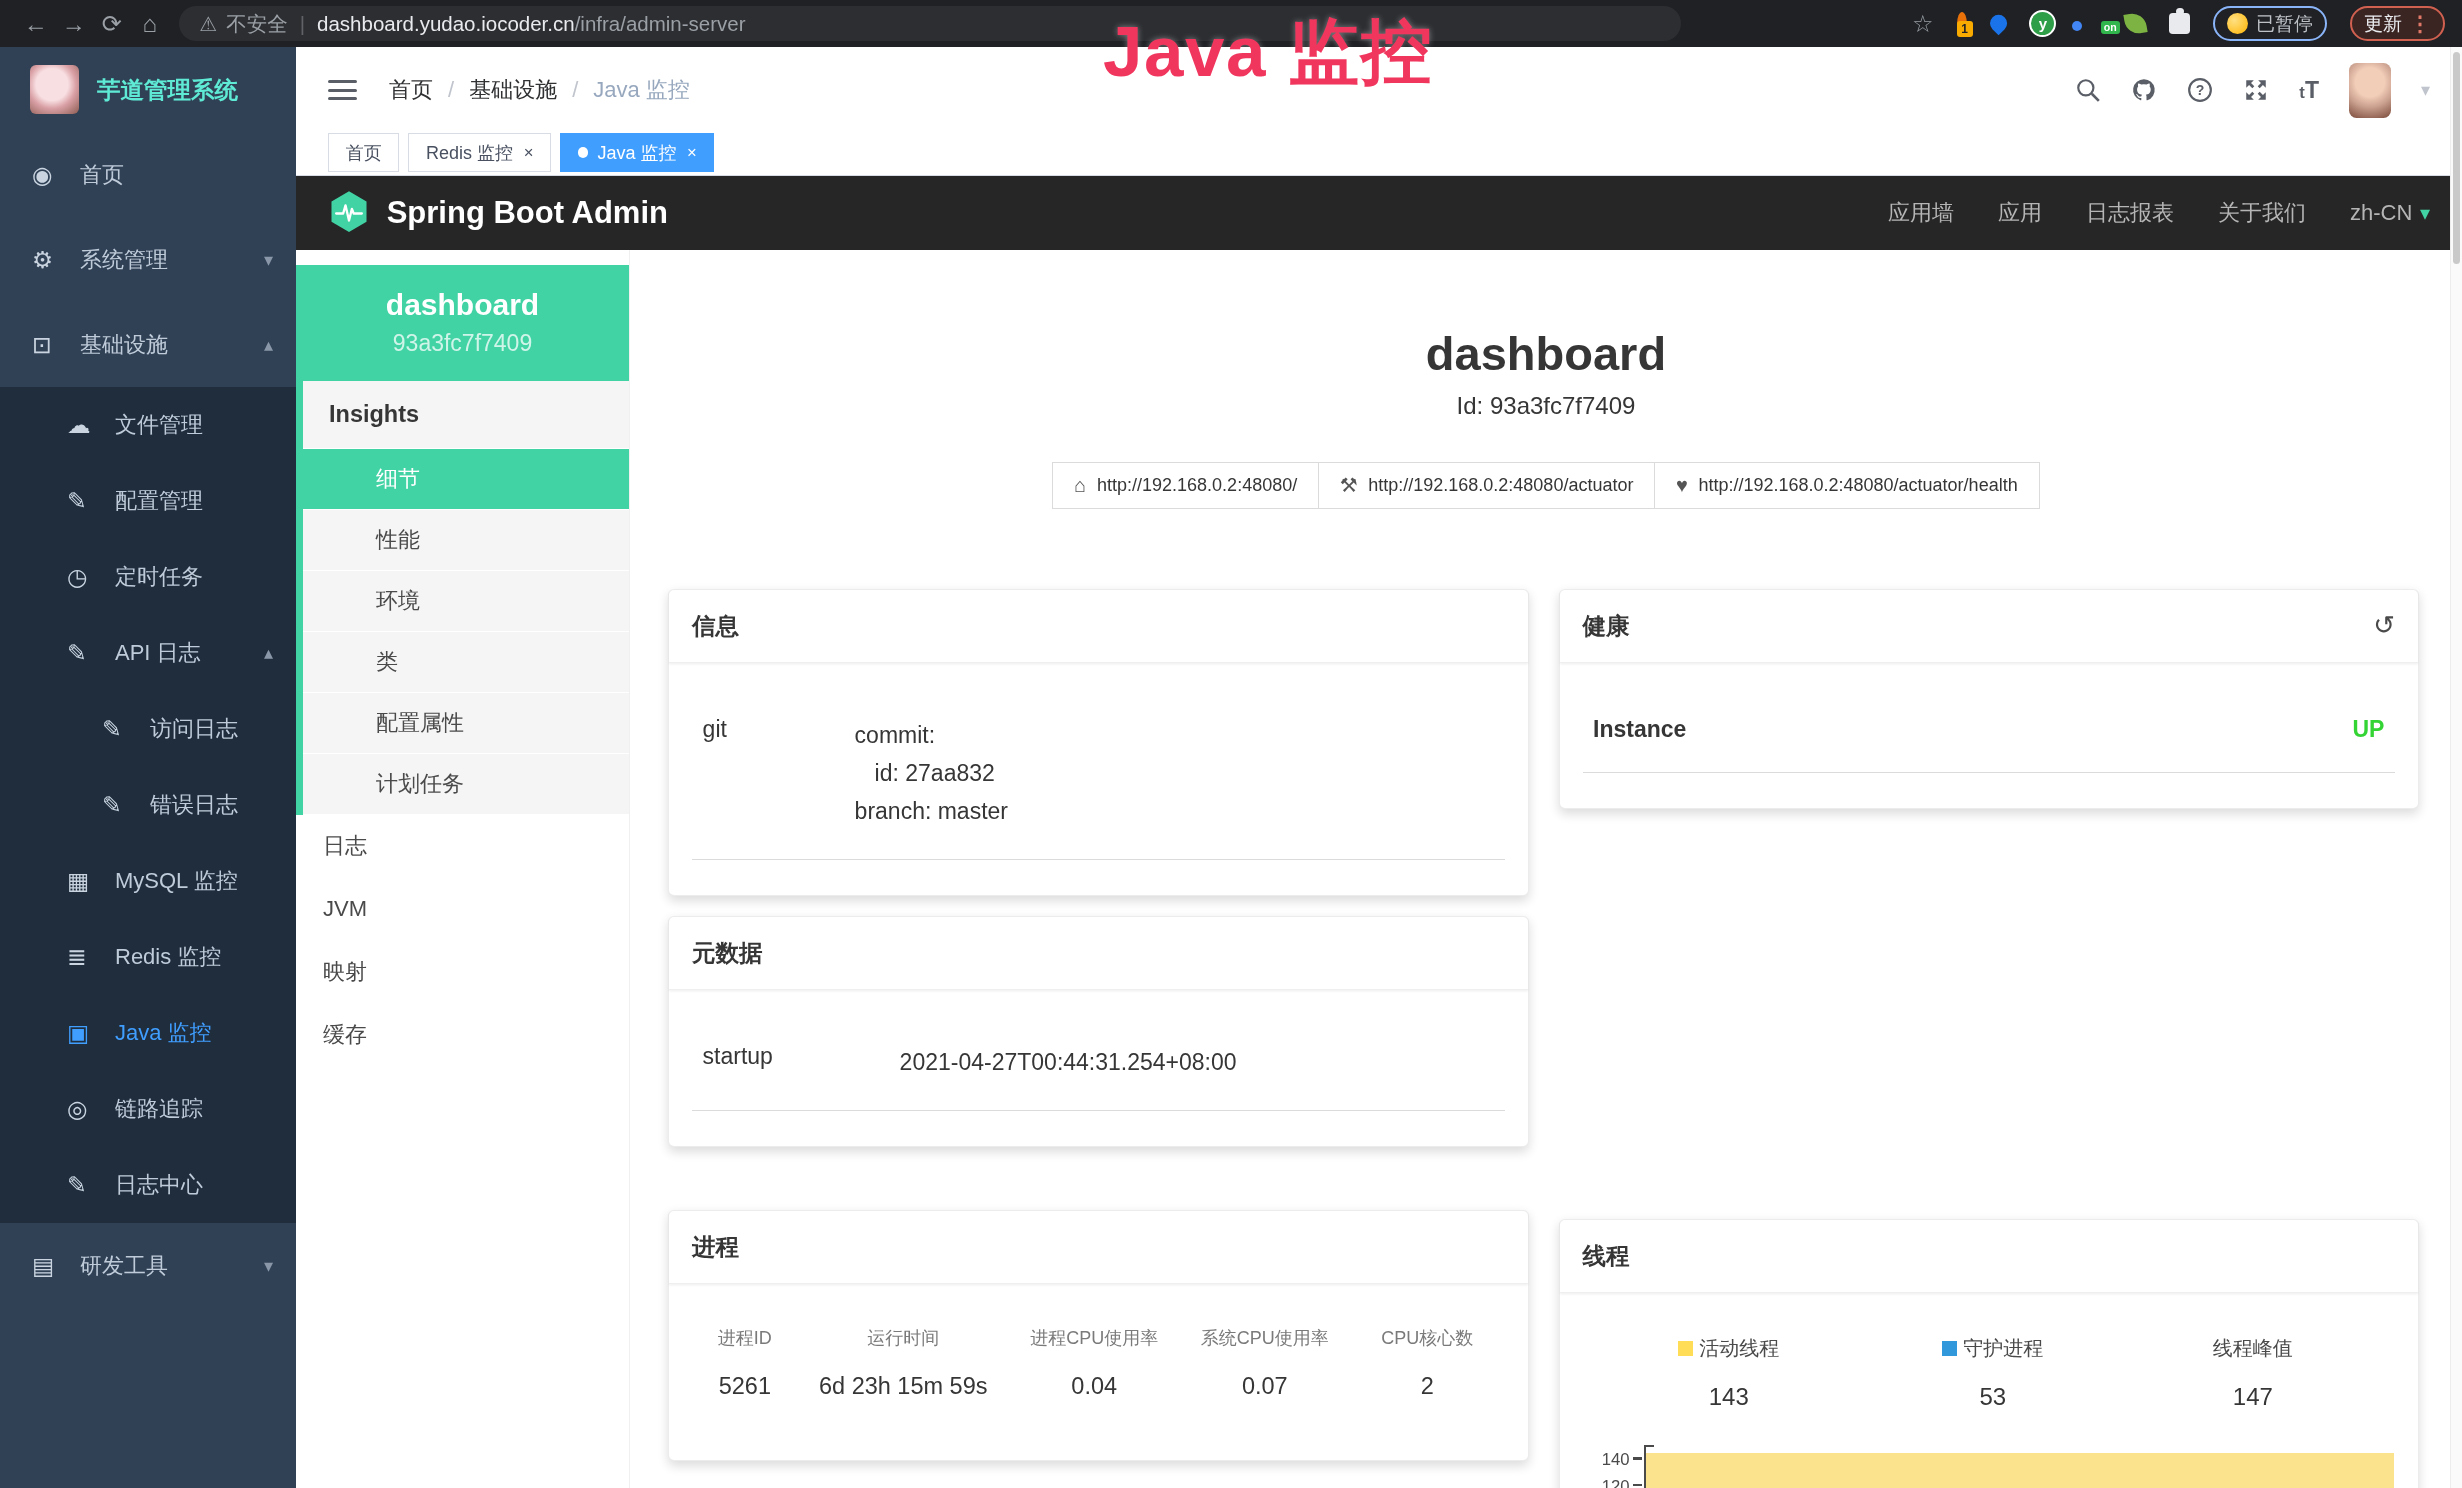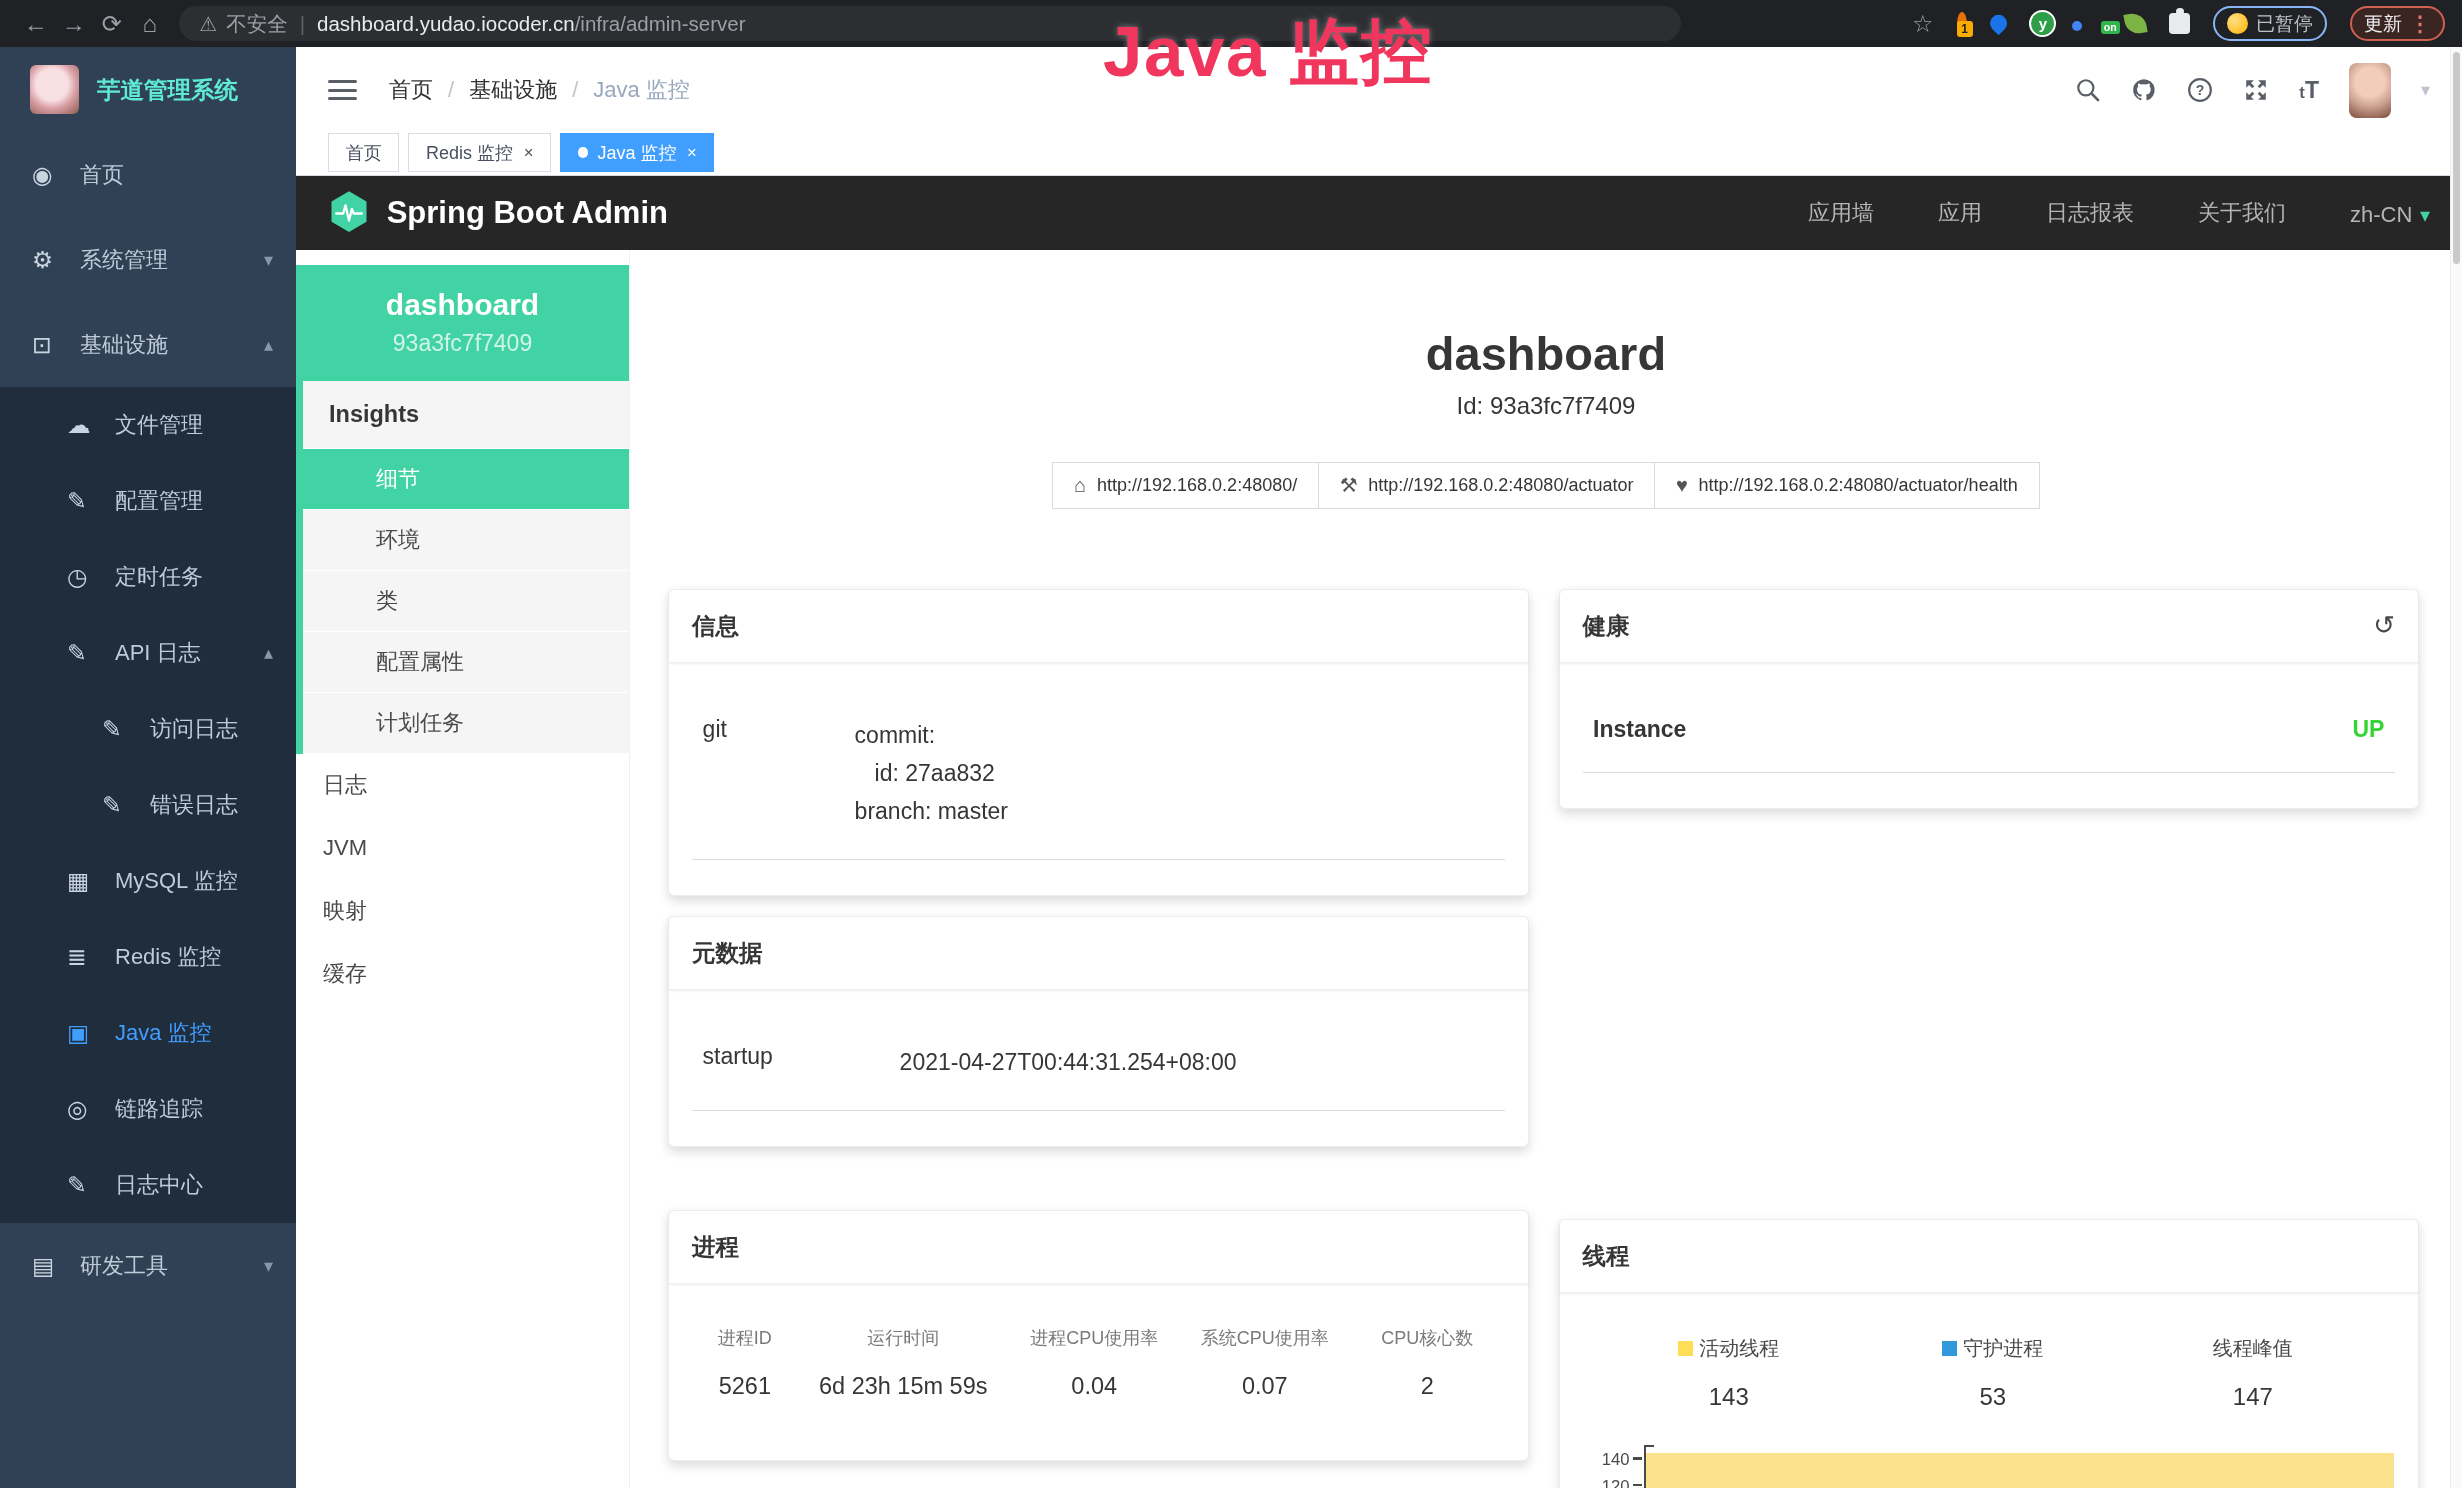--- a/index.html
+++ b/index.html
@@ -82,21 +82,21 @@
   .tag { height:39px; display:inline-flex; align-items:center; padding:0 16.7px; border:1.5px solid #d8dce5;
          background:#fff; color:#495060; font-size:18px; cursor:pointer; }
   .tag .dot { width:10.6px; height:10.6px; border-radius:50%; background:#fff; margin-right:9px; display:none; }
   .tag .close { margin-left:10.6px; font-size:16.7px; }
   .tag.active { background:#409eff; border-color:#409eff; color:#fff; }
   .tag.active .dot { display:inline-block; }
 
   
   .sba-header { height:74px; background:#262626; display:flex; align-items:center; padding:0 32px; }
   .sba-brand { color:#fff; font-weight:bold; font-size:31px; margin-left:16.7px; }
-  .sba-nav { margin-left:auto; display:flex; align-items:flex-end; gap:64px; font-size:22px; color:#b5b5b5; }
+  .sba-nav { margin-left:auto; display:flex; align-items:center; gap:44px; font-size:22px; color:#b5b5b5; }
   .sba-nav .nav-item { cursor:pointer; }
   .locale { display:flex; align-items:center; gap:7.6px; }
   .locale .caret { color:#42d3a5; font-size:20px; }
 
   .sba-body { flex:1; display:flex; min-height:0; background:#fff; }
   .sba-sidebar { width:334px; flex:none; border-right:1.5px solid #f0f0f0; }
   .instance-hdr { margin-top:15px; background:#42d3a5; text-align:center; padding:23px 7.6px 24px; cursor:pointer; }
   .instance-name { color:#fff; font-weight:bold; font-size:30px; }
   .instance-id { color:rgba(255,255,255,.75); font-size:23px; margin-top:7.6px; }
   .sba-group { background:#f5f5f5; border-left:7.6px solid #42d3a5; }
@@ -356,20 +356,21 @@
       <div class="sba-body">
 
         <aside class="sba-sidebar">
           <div class="instance-hdr">
             <div class="instance-name">dashboard</div>
             <div class="instance-id">93a3fc7f7409</div>
           </div>
           <div class="sba-group">
             <div class="group-title">Insights</div>
             <div class="sba-item active">细节</div>
+            <div class="sba-item">性能</div>
             <div class="sba-item">环境</div>
             <div class="sba-item">类</div>
             <div class="sba-item">配置属性</div>
             <div class="sba-item">计划任务</div>
           </div>
           <div class="sba-root-item">日志</div>
           <div class="sba-root-item">JVM</div>
           <div class="sba-root-item">映射</div>
           <div class="sba-root-item">缓存</div>
         </aside>

